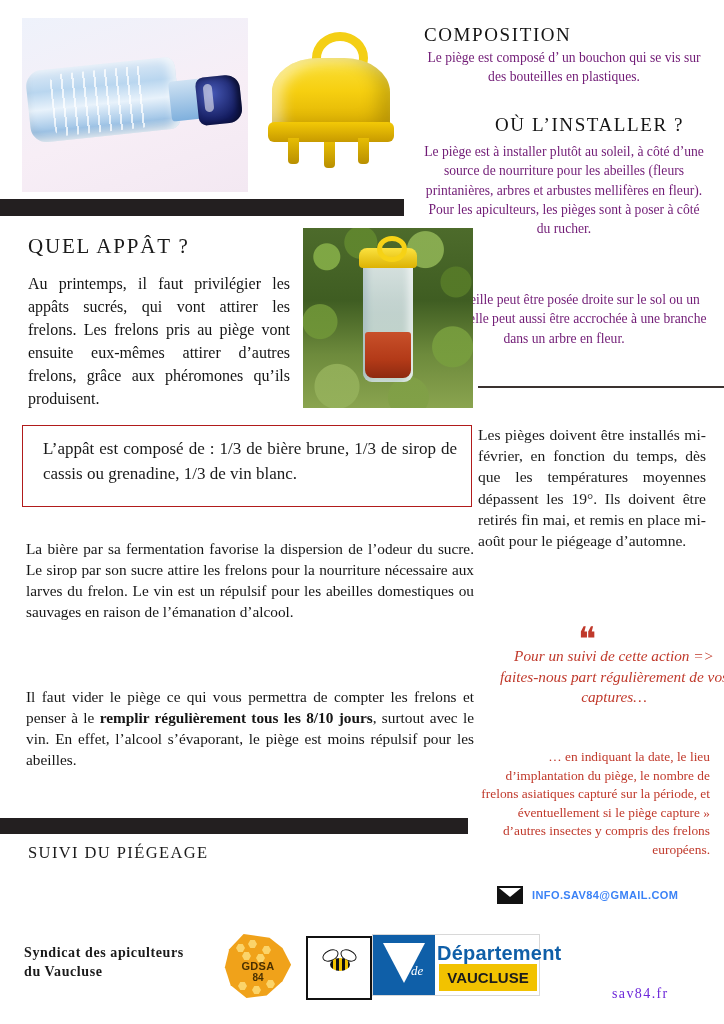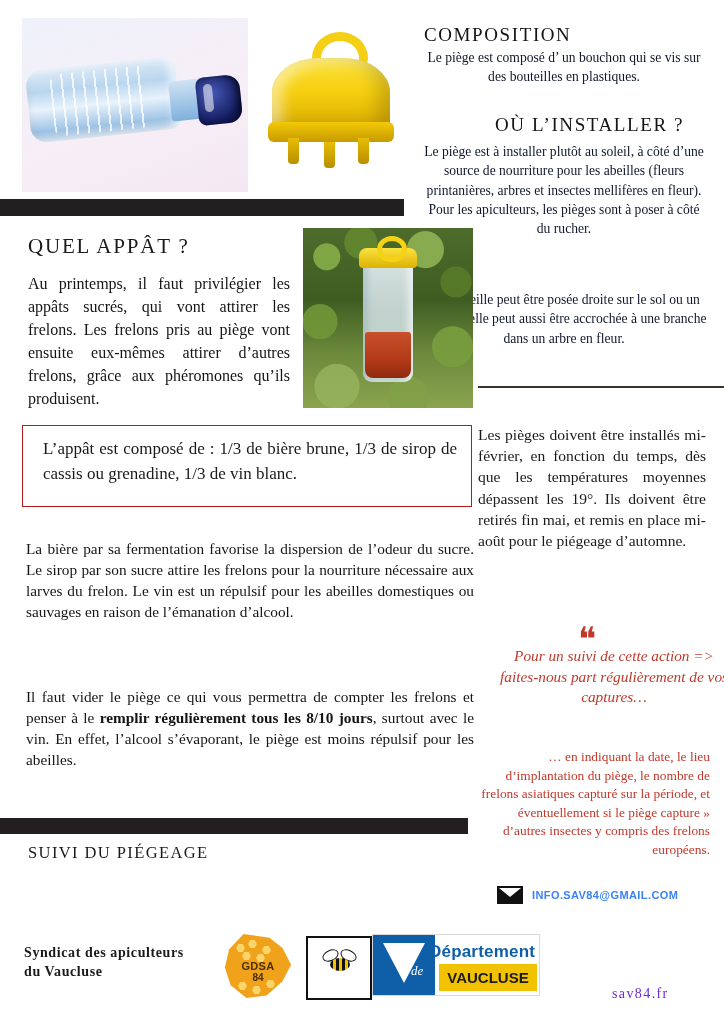--- a/index.html
+++ b/index.html
@@ -129,21 +129,21 @@
     font-size: 15.3px;
     line-height: 1.38;
     text-align: justify;
     color: #151515;
   }
   .p-right {
     font-family: "Liberation Serif", serif;
     font-size: 13.6px;
     line-height: 1.42;
     text-align: center;
-    color: #0f172a;
+    color: #701a75;
   }
 
   
   #bait-box {
     left: 22px; top: 425px; width: 450px;
     border: 1.6px solid #b11b1b;
     box-sizing: border-box;
     padding: 11px 14px 20px 20px;
   }
   #bait-box p {
@@ -339,24 +339,24 @@
     border-top: 40px solid #ffffff;
   }
   .dept-de {
     position: absolute; left: 38px; top: 28px;
     color: #ffffff;
     font-family: "Liberation Serif", serif;
     font-style: italic;
     font-size: 13px;
   }
   .dept-word1 {
-    position: absolute; left: 56px; top: 7px;
+    position: absolute; left: 64px; top: 7px;
     font-family: "Liberation Sans", sans-serif;
     font-weight: bold;
-    font-size: 17px;
+    font-size: 20px;
     color: #0f5fa8;
     letter-spacing: .2px;
   }
   .dept-yellow {
     position: absolute; left: 66px; top: 29px;
     width: 98px; height: 27px;
     background: #f2c200;
   }
   .dept-word2 {
     position: absolute; left: 0; right: 0; top: 5px;
@@ -393,21 +393,21 @@
     <div class="cap-skirt"></div>
     <div class="cap-leg" style="left:34px; top:120px;"></div>
     <div class="cap-leg" style="left:70px; top:124px;"></div>
     <div class="cap-leg" style="left:104px; top:120px;"></div>
   </div>
 
   <div class="abs h-title serif-head" style="left:424px; top:24px;">COMPOSITION</div>
   <div class="abs p-right" style="left:420px; top:48px; width:288px;">Le piège est composé d’ un bouchon qui se vis sur des bouteilles en plastiques.</div>
 
   <div class="abs h-title serif-head" style="left:495px; top:114px;">OÙ L’INSTALLER ?</div>
-  <div class="abs p-right" style="left:420px; top:142px; width:288px;">Le piège est à installer plutôt au soleil, à côté d’une source de nourriture pour les abeilles (fleurs printanières, arbres et insectes mellifères en fleur). Pour les apiculteurs, les pièges sont à poser à côté du rucher.</div>
+  <div class="abs p-right" style="left:420px; top:142px; width:288px;">Le piège est à installer plutôt au soleil, à côté d’une source de nourriture pour les abeilles (fleurs printanières, arbres et arbustes mellifères en fleur). Pour les apiculteurs, les pièges sont à poser à côté du rucher.</div>
   <div class="abs p-right" style="left:420px; top:290px; width:288px;">La bouteille peut être posée droite sur le sol ou un support, elle peut aussi être accrochée à une branche dans un arbre en fleur.</div>
 
   <div class="abs dark-bar" style="left:0px; top:199px; width:404px; height:17px;"></div>
 
   <div class="abs serif-head" style="left:28px; top:234px; font-size:21px; letter-spacing:1.8px;">QUEL APPÂT ?</div>
   <div class="abs p-left" style="left:28px; top:272px; width:262px; font-size:16px; line-height:1.44;">Au printemps, il faut privilégier les appâts sucrés, qui vont attirer les frelons. Les frelons pris au piège vont ensuite eux-mêmes attirer d’autres frelons, grâce aux phéromones qu’ils produisent.</div>
 
   <div class="abs" id="photo-trap">
     <div class="leafy"></div>
     <div class="trap-bottle"></div>

